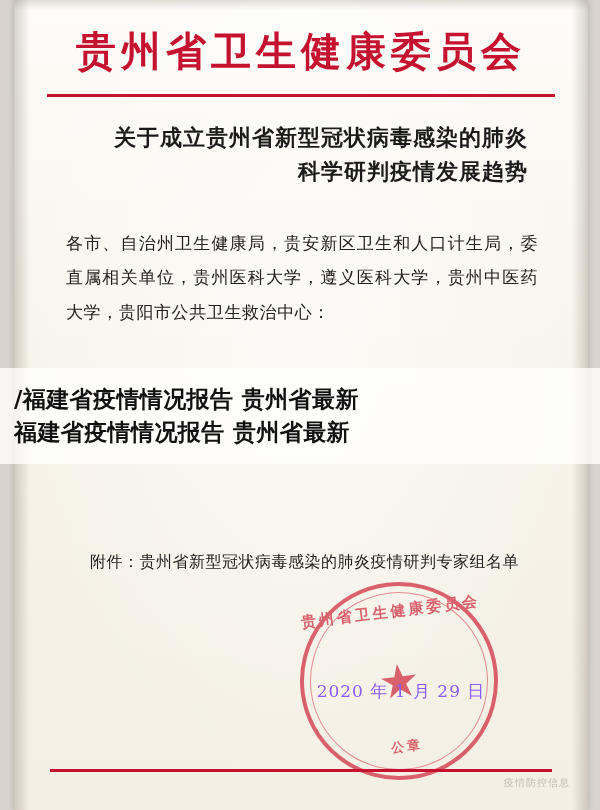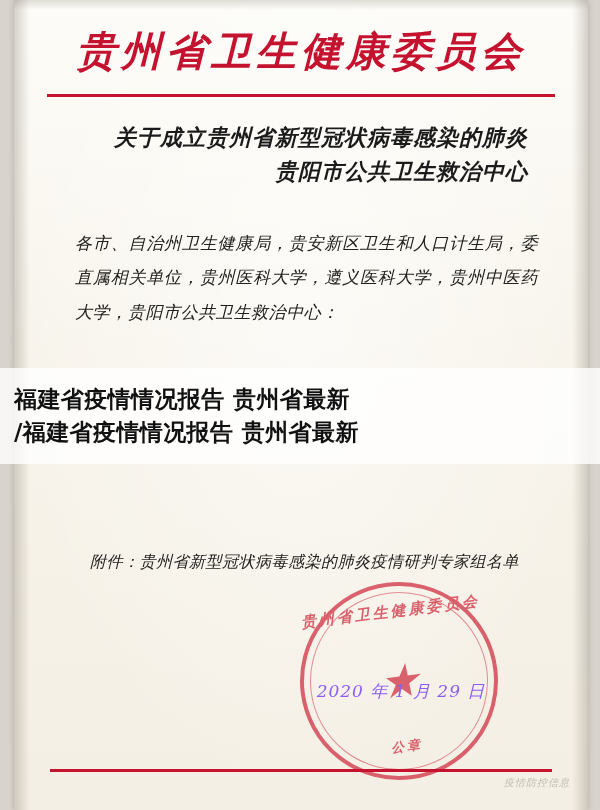--- a/index.html
+++ b/index.html
@@ -22,21 +22,20 @@
   }
   
   .doc-sheet {
     position: absolute;
     left: 14px;
     top: 0px;
     width: 574px;
     height: 810px;
     background: #fbf9f4;
     box-shadow: 0 0 6px rgba(0,0,0,0.18);
-    font-style: italic;
   }
   
   .paper-tint {
     position: absolute;
     inset: 0;
     background:
       radial-gradient(ellipse at 50% 40%, rgba(255,255,255,0.55) 0%, rgba(250,246,238,0.0) 70%),
       linear-gradient(180deg, #fdfcf8 0%, #f7f3ea 50%, #f4efe4 100%);
     pointer-events: none;
   }
@@ -108,21 +107,21 @@
     right: 50px;
     top: 226px;
     color: #23211f;
     font-family: "DejaVu Serif", "Liberation Serif", serif;
     font-size: 17px;
     line-height: 2.02;
     letter-spacing: 0.6px;
     text-align: justify;
   }
   .doc-body p {
-    margin: 0 0 6px 9px;
+    margin: 0 0 6px 0;
   }
   .indent { text-indent: 2em; }
 
   
   .doc-attachment {
     position: absolute;
     left: 76px;
     right: 50px;
     top: 547px;
     color: #23211f;
@@ -247,21 +246,21 @@
     <div class="edge-right"></div>
     <div class="edge-top"></div>
 
     <div class="masthead">
       <div class="masthead-title">贵州省卫生健康委员会</div>
       <div class="masthead-rule"></div>
     </div>
 
     <div class="doc-heading">
       <div>关于成立贵州省新型冠状病毒感染的肺炎</div>
-      <div>贵阳市公共卫生救治中心</div>
+      <div>科学研判疫情发展趋势</div>
     </div>
 
     <div class="doc-body">
       <p>各市、自治州卫生健康局，贵安新区卫生和人口计生局，委直属相关单位，贵州医科大学，遵义医科大学，贵州中医药大学，贵阳市公共卫生救治中心：</p>
     </div>
 
     <div class="doc-attachment">附件：贵州省新型冠状病毒感染的肺炎疫情研判专家组名单</div>
 
     <div class="seal">
       <div class="seal-inner"></div>
@@ -271,17 +270,17 @@
     </div>
 
     <div class="doc-date">2020 年 1 月 29 日</div>
 
     <div class="bottom-rule"></div>
 
     <div class="watermark">疫情防控信息</div>
   </div>
 
   <div class="caption-band">
+    <div class="caption-line">/福建省疫情情况报告 贵州省最新</div>
     <div class="caption-line">福建省疫情情况报告 贵州省最新</div>
-    <div class="caption-line">/福建省疫情情况报告 贵州省最新</div>
   </div>
 
 </div>
 
 </body></html>

